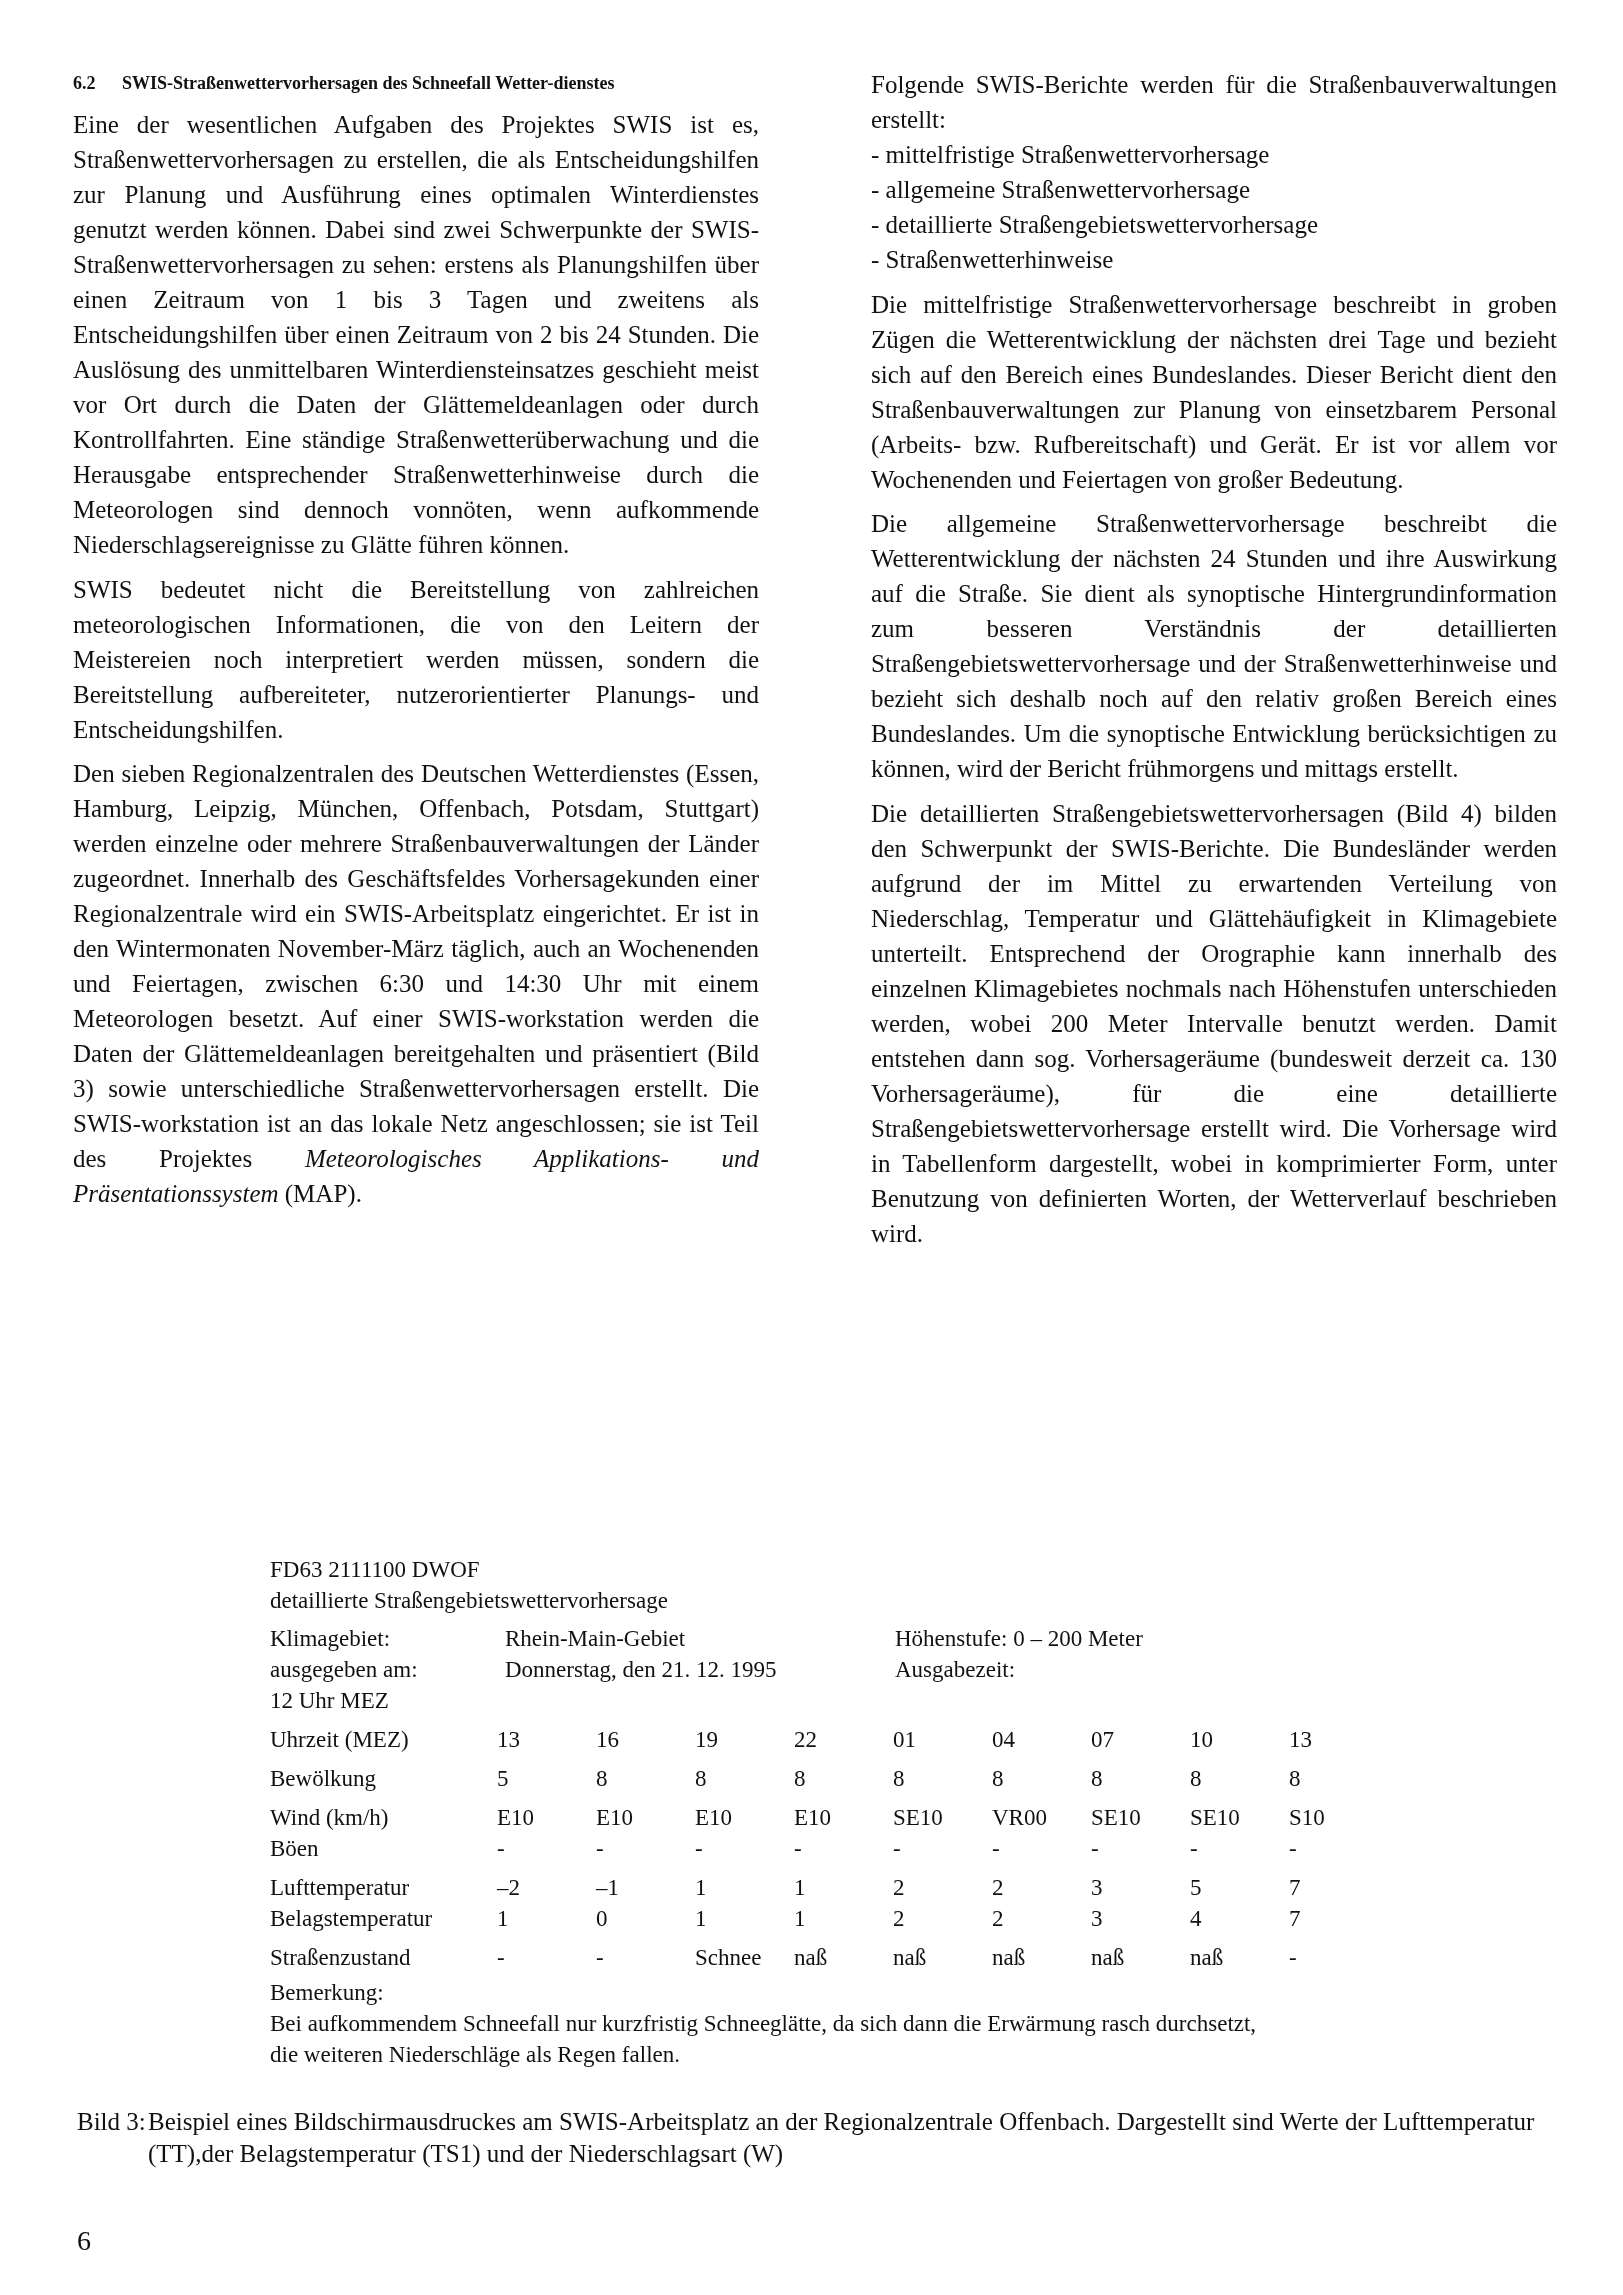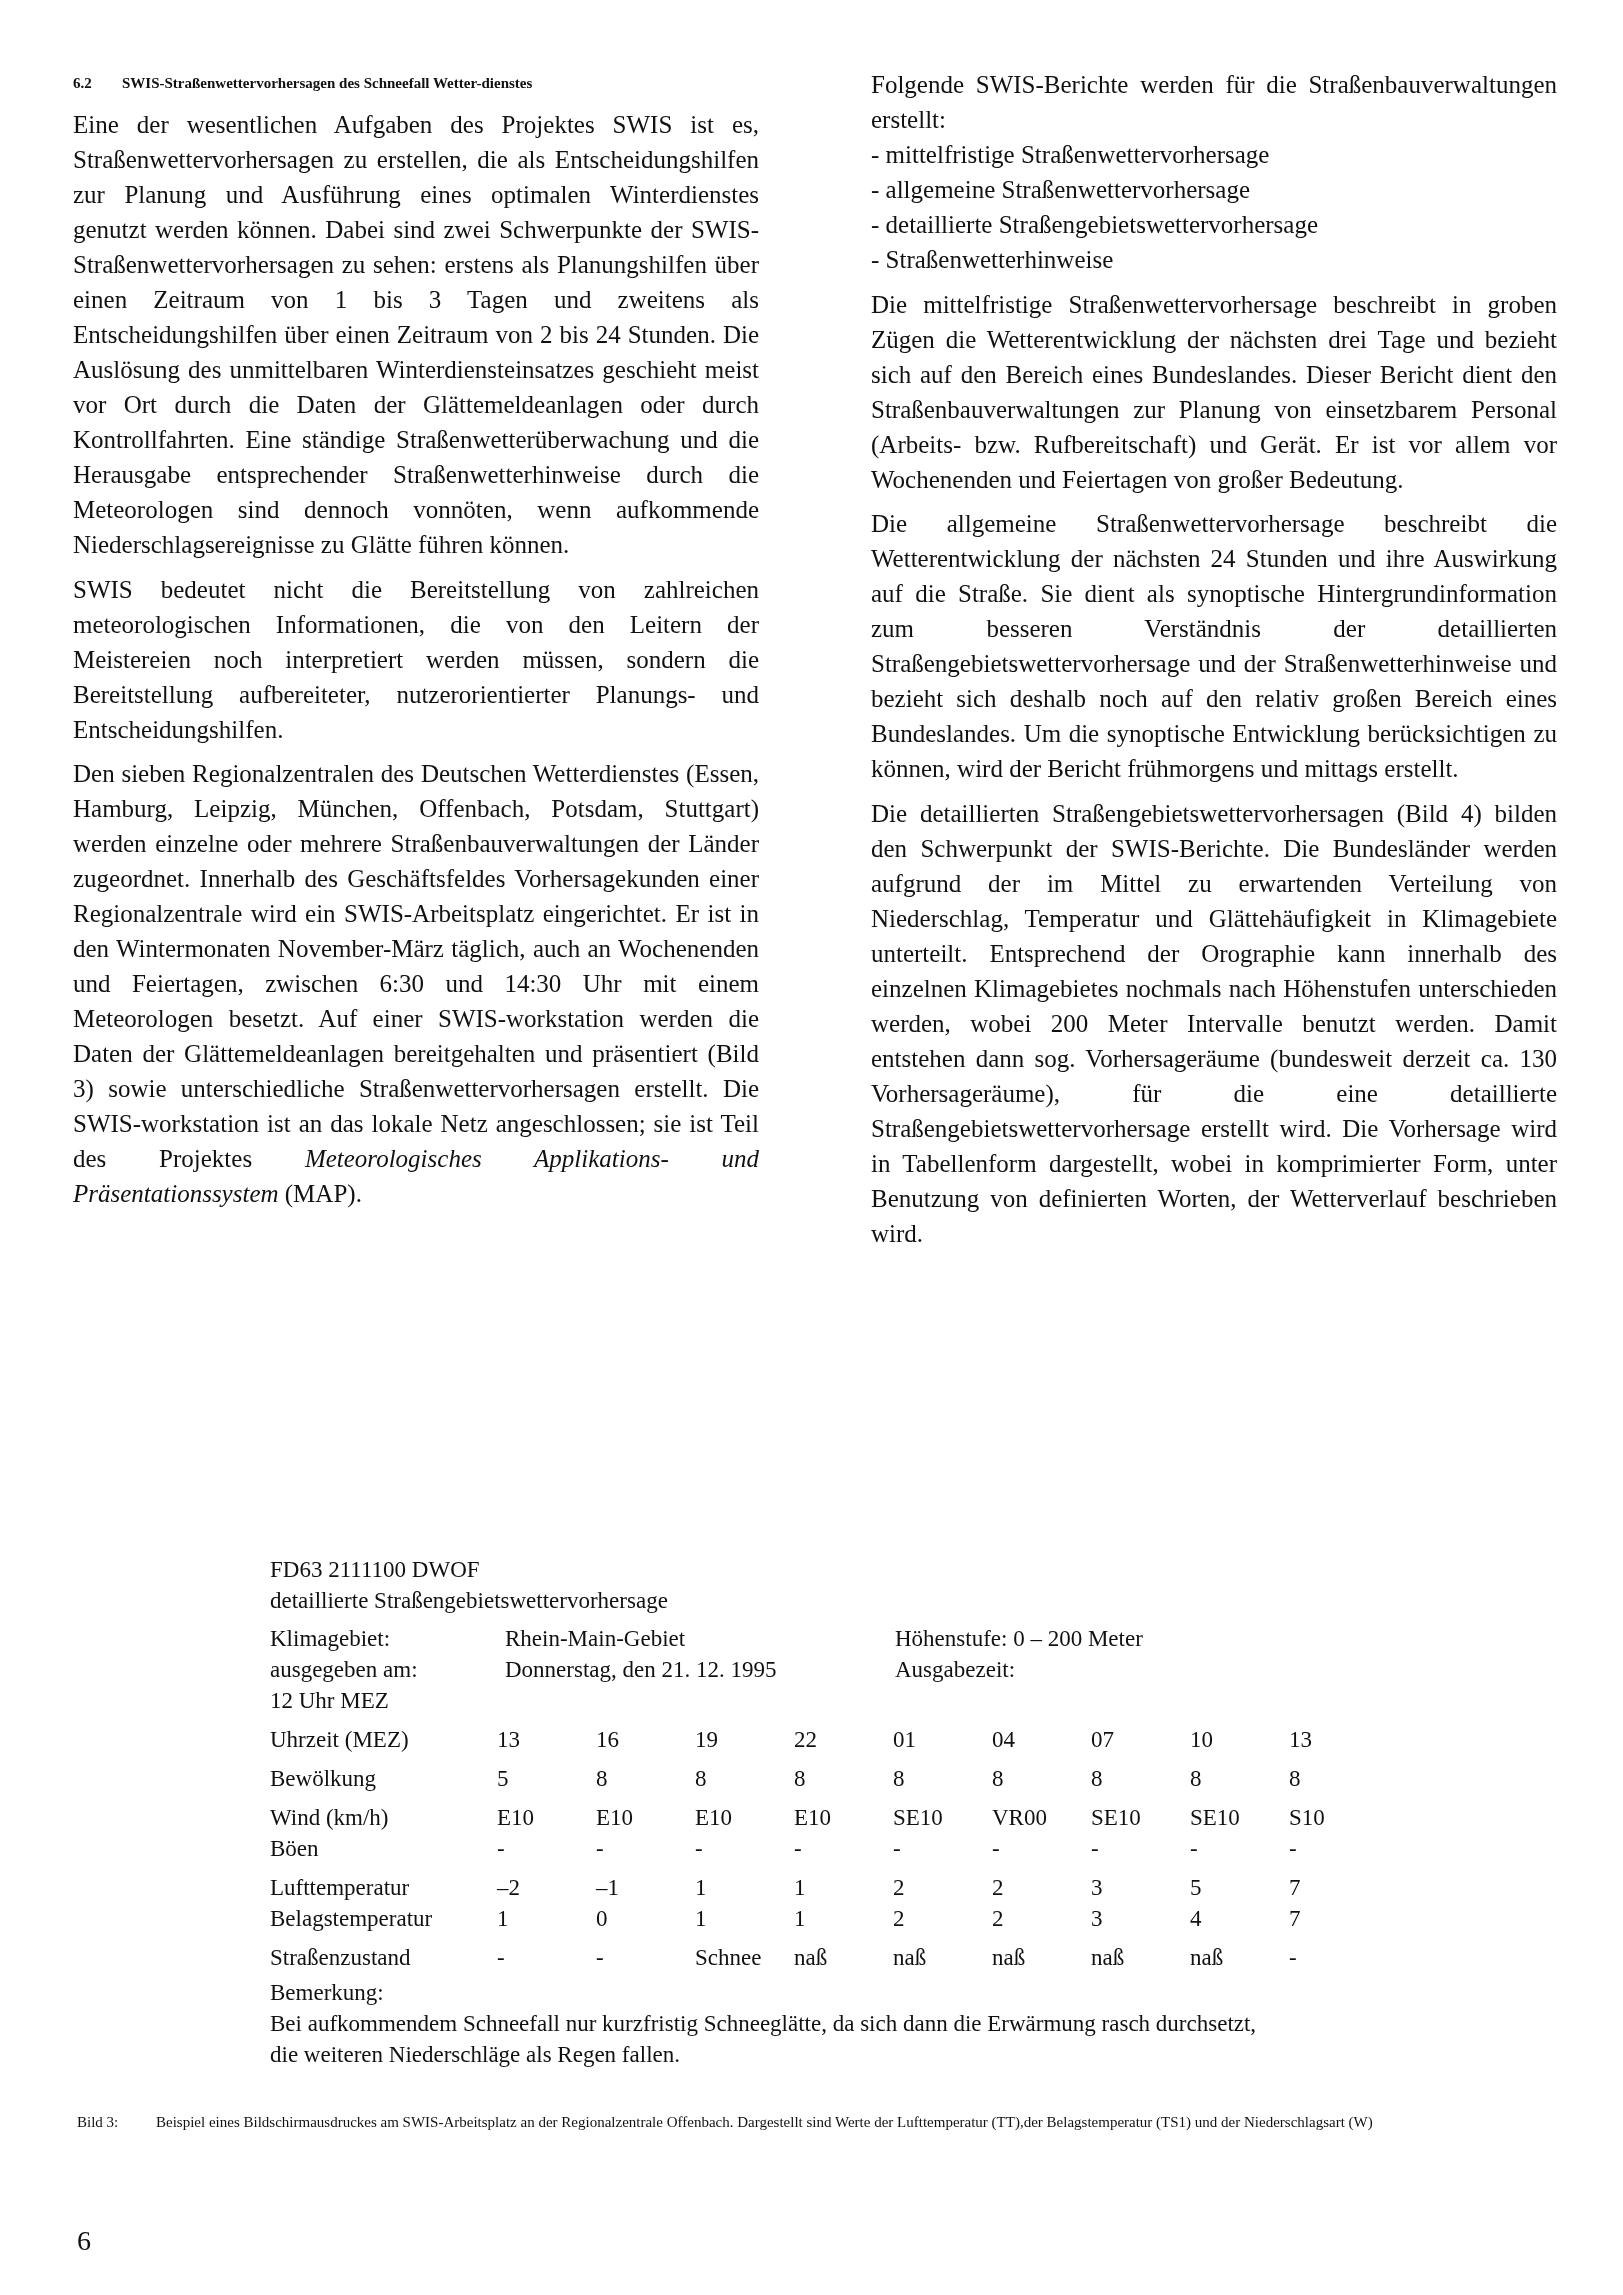--- a/index.html
+++ b/index.html
@@ -2,39 +2,39 @@
 <html style="font-size:13px"><head>
 <meta charset="utf-8">
 <style>
   html, body { margin:0; padding:0; background:#ffffff; }
   body { width:1624px; height:2295px; position:relative; overflow:hidden;
          font-family:"Liberation Serif","DejaVu Serif",serif; color:#111; }
   .col { position:absolute; top:67px; width:686px; font-size:25px; line-height:35px; }
   .col.left { left:73px; }
   .col.right { left:871px; }
   .col p { margin:0 0 9.7px 0; text-align:justify; hyphens:manual; }
-  .heading { display:flex; font-weight:bold; font-size:15px; line-height:32px; margin-bottom:8px; }
+  .heading { display:flex; font-weight:bold; font-size:18px; line-height:32px; margin-bottom:8px; }
   .heading .num { width:49px; flex:none; }
   .heading .txt { flex:1; }
   ul.dash { list-style:none; margin:0 0 9.7px 0; padding:0; }
   ul.dash li::before { content:"- "; }
   em { font-style:italic; }
 
   .fc { position:absolute; left:270px; top:1554px; width:1153px; font-size:23px; line-height:31px; }
   .fc .line { white-space:nowrap; }
   .meta { display:grid; grid-template-columns:235px 390px 1fr; margin-top:6.5px; }
   .meta div { white-space:nowrap; }
   table.fc-table { border-collapse:collapse; margin-top:8px; font-size:23px; }
   table.fc-table td { padding:0; height:31px; vertical-align:top; white-space:nowrap; }
   table.fc-table td.lbl { width:227px; }
   table.fc-table td.v { width:99px; }
   table.fc-table tr.gap td { padding-top:8px; }
   .remark { margin-top:4.9px; }
 
-  .caption { position:absolute; left:77px; top:2106px; width:1462px; font-size:15px; line-height:32px; display:flex;gap:8px; }
+  .caption { position:absolute; left:77px; top:2106px; width:1462px; font-size:25px; line-height:32px; display:flex; }
   .caption .cap-lbl { width:71px; flex:none; white-space:nowrap; }
   .caption .cap-txt { flex:1; }
   .pagenum { position:absolute; left:77px; top:2225px; font-size:28px; }
 </style>
 </head>
 <body>
 
 <div class="col left">
   <div class="heading">
     <span class="num">6.2</span>

